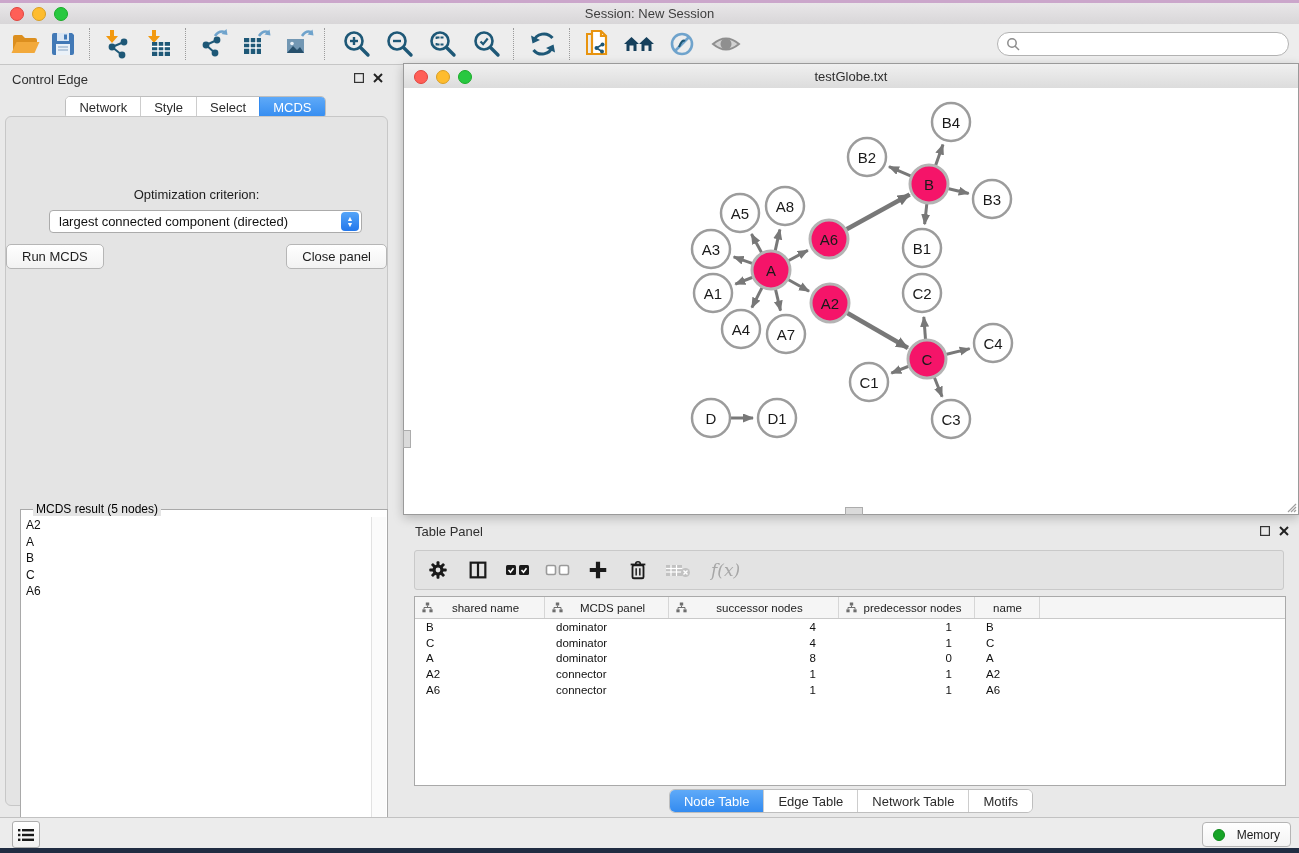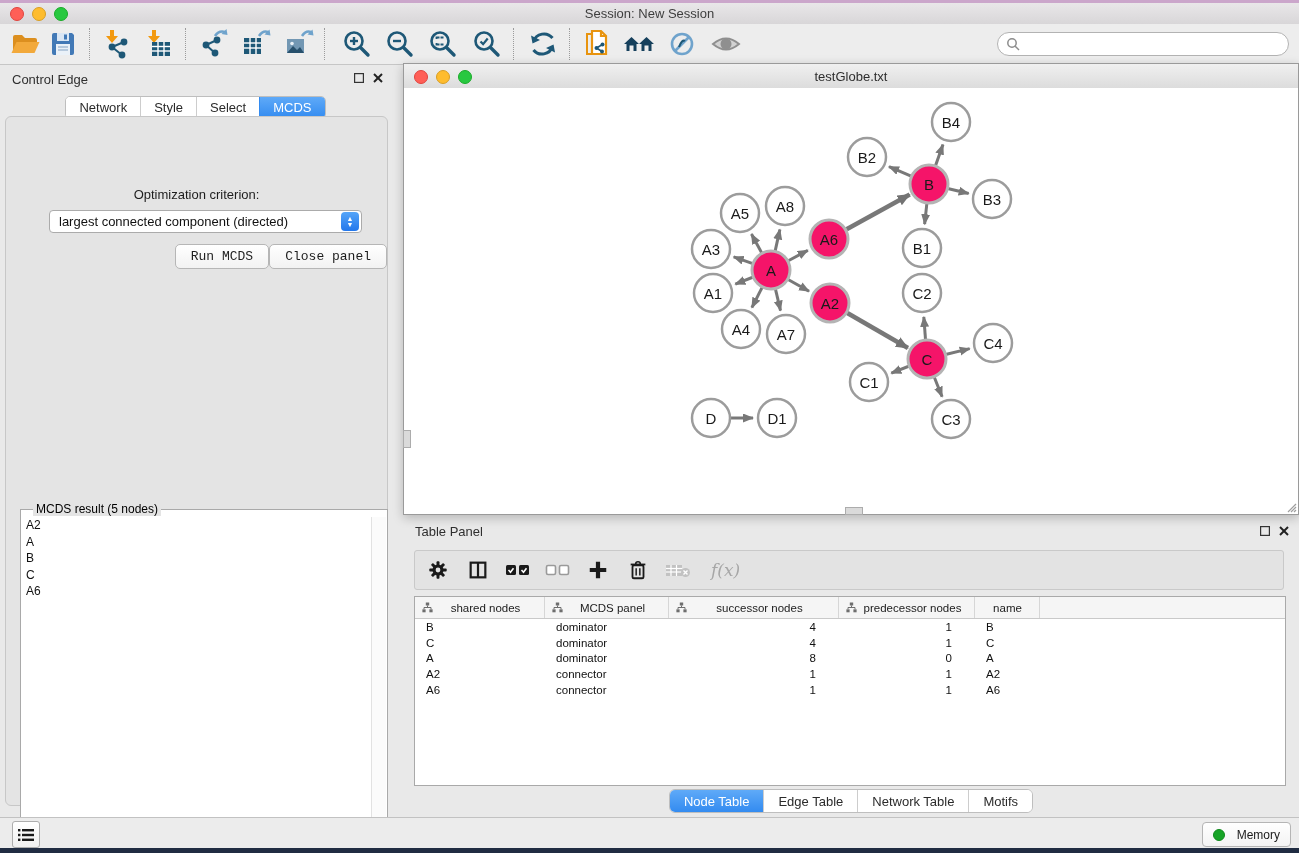--- a/index.html
+++ b/index.html
@@ -28,21 +28,21 @@
   #cp-tabs{position:absolute;left:0;top:32px;width:100%;display:flex;justify-content:center;}
   .tabstrip{display:flex;border:1px solid #BEBEBE;border-radius:5px;overflow:hidden;background:#FFF;height:21px;}
   .tab{padding:0 13px;display:flex;align-items:center;font-size:13px;color:#2B2B2B;border-left:1px solid #CDCDCD;background:#FFF;cursor:default;}
   .tab:first-child{border-left:none;}
   .tab.active{background:linear-gradient(#5FAAF8,#338BF0);color:#FFF;border-left-color:#338BF0;}
   #cp-card{position:absolute;left:5px;top:52px;width:381px;height:688px;background:#E4E4E4;border:1px solid #C7C7C7;border-radius:6px;}
   #opt-label{position:absolute;left:0;top:70px;width:100%;text-align:center;font-size:13px;color:#1D1D1D;}
   #criterion{position:absolute;left:43px;top:93px;width:313px;height:23px;background:#FFF;border:1px solid #ABABAB;border-radius:4px;display:flex;align-items:center;box-sizing:border-box;}
   #criterion .val{flex:1;padding-left:9px;font-size:13px;color:#111;white-space:nowrap;overflow:hidden;}
   #criterion .stepper{width:18px;height:19px;margin-right:2px;border-radius:4px;background:linear-gradient(#55A5F8,#2377EC);display:flex;flex-direction:column;align-items:center;justify-content:center;color:#FFF;font-size:7px;line-height:6px;}
-  #cp-buttons{position:absolute;left:0;top:127px;width:100%;display:flex;justify-content:flex-end;gap:0;font-family:Liberation Mono, monospace;}
+  #cp-buttons{position:absolute;left:0;top:127px;width:100%;display:flex;justify-content:space-between;gap:0;}
   .mac-btn{height:23px;padding:0 15px;background:linear-gradient(#FFFFFF,#F2F2F2);border:1px solid #B6B6B6;border-radius:5px;font-size:13px;color:#1D1D1D;display:flex;align-items:center;}
   #mcds-box{position:absolute;left:14px;top:392px;width:366px;height:340px;border:1px solid #A9A9A9;background:#FFF;}
   #mcds-box legend,#mcds-legend{position:absolute;left:12px;top:-8px;background:#E4E4E4;padding:0 3px;font-size:12px;color:#000000;}
   #mcds-list{position:absolute;left:1px;top:7px;right:15px;bottom:1px;background:#FFF;overflow:hidden;font-size:12px;color:#111;}
   #mcds-list .row{padding:1px 0 1px 4px;line-height:14.5px;}
   #mcds-scroll{position:absolute;top:7px;right:1px;width:14px;bottom:1px;background:#FBFBFB;border-left:1px solid #E2E2E2;}
 
   
   #net-window{left:403px;top:63px;width:896px;height:452px;background:#FFF;border:1px solid #9A9A9A;box-sizing:border-box;box-shadow:0 3px 10px rgba(0,0,0,.22);}
   #net-titlebar{position:absolute;left:0;top:0;right:0;height:24px;background:linear-gradient(#F0F0F0,#DCDCDC);border-bottom:1px solid #B9B9B9;display:flex;align-items:center;justify-content:center;font-size:13px;color:#2E2E2E;}
@@ -518,21 +518,21 @@
 
     <div id="node-table">
       <div id="nt-header">
           <div class="nt-hcell" style="width: 130px;">
             <svg width="11" height="11" viewBox="0 0 11 11">
               <rect x="3.8" y="0.5" width="3.4" height="3" fill="#6E6E6E"></rect>
               <path d="M5.5 3.5 v2 M2 5.5 h7 M2 5.5 v1.5 M9 5.5 v1.5" stroke="#6E6E6E" stroke-width="1" fill="none"></path>
               <rect x="0.4" y="7.3" width="3.2" height="3" fill="#6E6E6E"></rect>
               <rect x="7.4" y="7.3" width="3.2" height="3" fill="#6E6E6E"></rect>
             </svg>
-            <span class="lbl">shared nodes</span>
+            <span class="lbl">shared name</span>
           </div>
           <div class="nt-hcell" style="width: 124px;">
             <svg width="11" height="11" viewBox="0 0 11 11">
               <rect x="3.8" y="0.5" width="3.4" height="3" fill="#6E6E6E"></rect>
               <path d="M5.5 3.5 v2 M2 5.5 h7 M2 5.5 v1.5 M9 5.5 v1.5" stroke="#6E6E6E" stroke-width="1" fill="none"></path>
               <rect x="0.4" y="7.3" width="3.2" height="3" fill="#6E6E6E"></rect>
               <rect x="7.4" y="7.3" width="3.2" height="3" fill="#6E6E6E"></rect>
             </svg>
             <span class="lbl">MCDS panel</span>
           </div>

